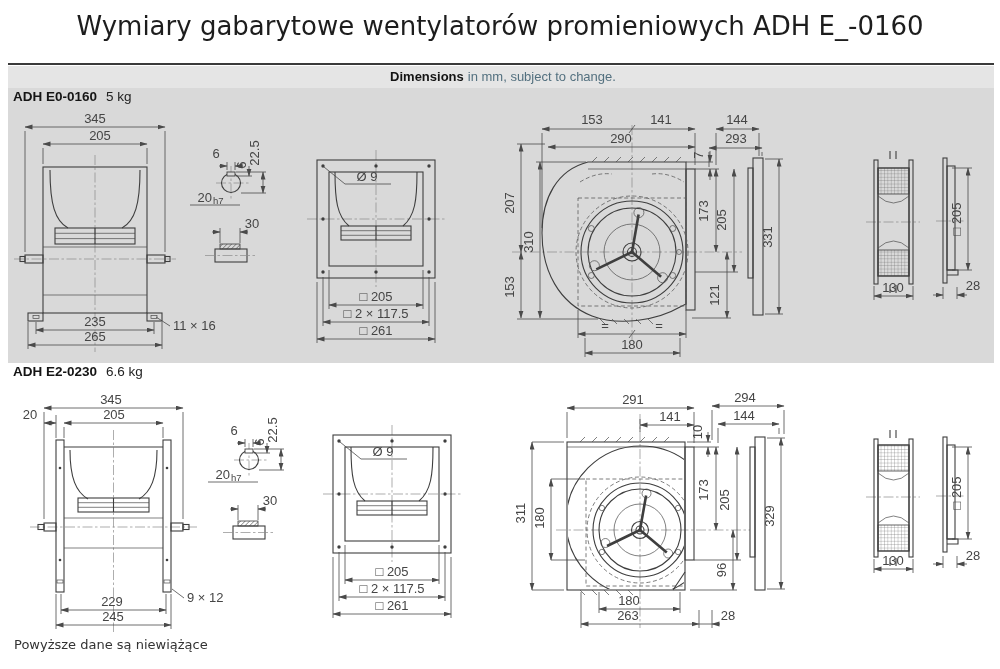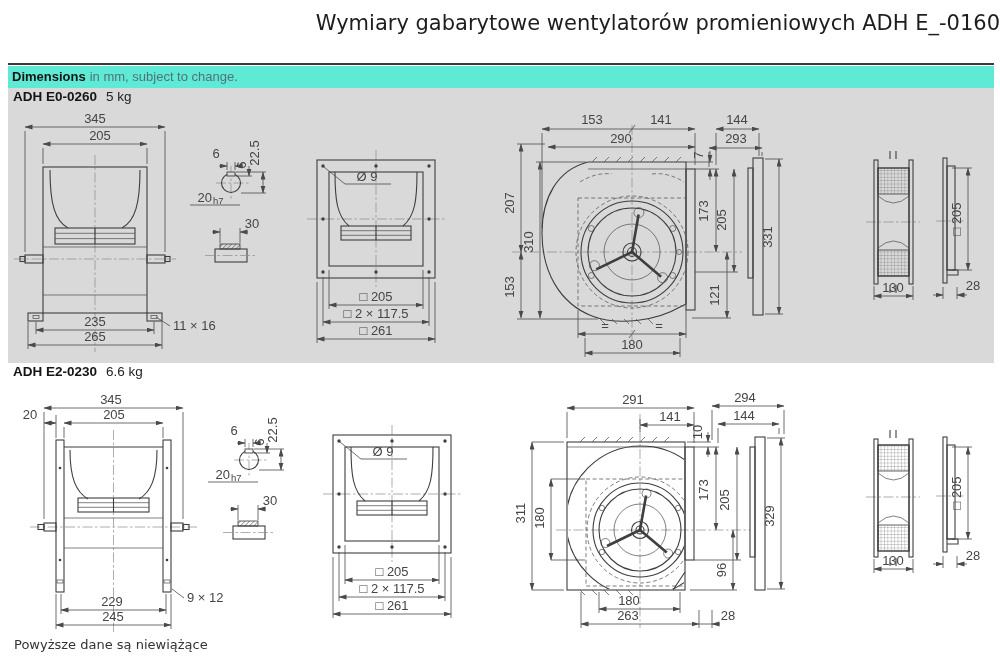--- a/index.html
+++ b/index.html
@@ -1,22 +1,22 @@
 <!DOCTYPE html>
 <html><head>
 <meta charset="utf-8">
 <style>
   html,body{margin:0;padding:0;background:#fff;}
   .page{position:relative;width:1000px;height:669px;background:#fff;overflow:hidden;
         font-family:"Liberation Sans",sans-serif;}
-  .title{position:absolute;top:11px;left:0;width:1000px;text-align:right;
-         font-family:"DejaVu Sans",sans-serif;font-size:21px;color:#1d1d1d;}
+  .title{position:absolute;top:11px;left:0;width:1000px;text-align:center;
+         font-family:"DejaVu Sans",sans-serif;font-size:26px;color:#1d1d1d;}
   .topline{position:absolute;left:8px;top:63px;width:986px;height:2px;background:#3a3a3a;}
-  .bluebar{position:absolute;left:8px;top:66px;width:986px;height:22px;background:#5eead4;
-           font-size:13px;line-height:22px;padding-left:4px;box-sizing:border-box;}
+  .bluebar{position:absolute;left:8px;top:66px;width:986px;height:22px;background:#e5e5e5;
+           font-size:13px;line-height:22px;padding-left:4px;box-sizing:border-box;text-align:center;}
   .bluebar .b{font-weight:bold;color:#141414;}
   .bluebar .n{color:#53707f;margin-left:4px;}
   .graybg{position:absolute;left:8px;top:88px;width:986px;height:275px;background:#d9d9d9;}
   .seclabel{position:absolute;left:13px;height:16px;font-size:13.5px;color:#141414;white-space:nowrap;}
   .seclabel .m{font-weight:bold;}
   .seclabel .w{font-weight:normal;margin-left:9px;color:#222;text-align:right;}
   .s1{top:89px;} .s2{top:364px;}
   svg{position:absolute;left:8px;}
   .row1{top:89px;} .row2{top:363px;}
   .footer{position:absolute;left:14px;top:637px;font-family:"DejaVu Sans",sans-serif;
@@ -37,21 +37,21 @@
 
 <div class="page">
   <div class="title">Wymiary gabarytowe wentylatorów promieniowych ADH E_-0160</div>
   <div class="topline"></div>
   <div class="bluebar">
     <span class="b">Dimensions</span><span class="n">in mm, subject to change.</span>
   </div>
   <div class="graybg"></div>
 
   <div class="seclabel s1">
-    <span class="m">ADH E0-0260</span><span class="w">5 kg</span>
+    <span class="m">ADH E0-0160</span><span class="w">5 kg</span>
   </div>
 
   <svg class="row1" width="986" height="274" viewBox="8 89 986 274">
     <defs>
       <marker id="ar" markerWidth="8" markerHeight="6" refX="7.5" refY="2.5" orient="auto-start-reverse" markerUnits="userSpaceOnUse">
         <path d="M0,0 L8,2.5 L0,5 z" fill="#4a4a4a"></path>
       </marker>
       <pattern id="hat" width="3.2" height="3.2" patternUnits="userSpaceOnUse" patternTransform="rotate(45)">
         <line x1="0" y1="0" x2="0" y2="3.2" stroke="#4a4a4a" stroke-width="1"></line>
       </pattern>

